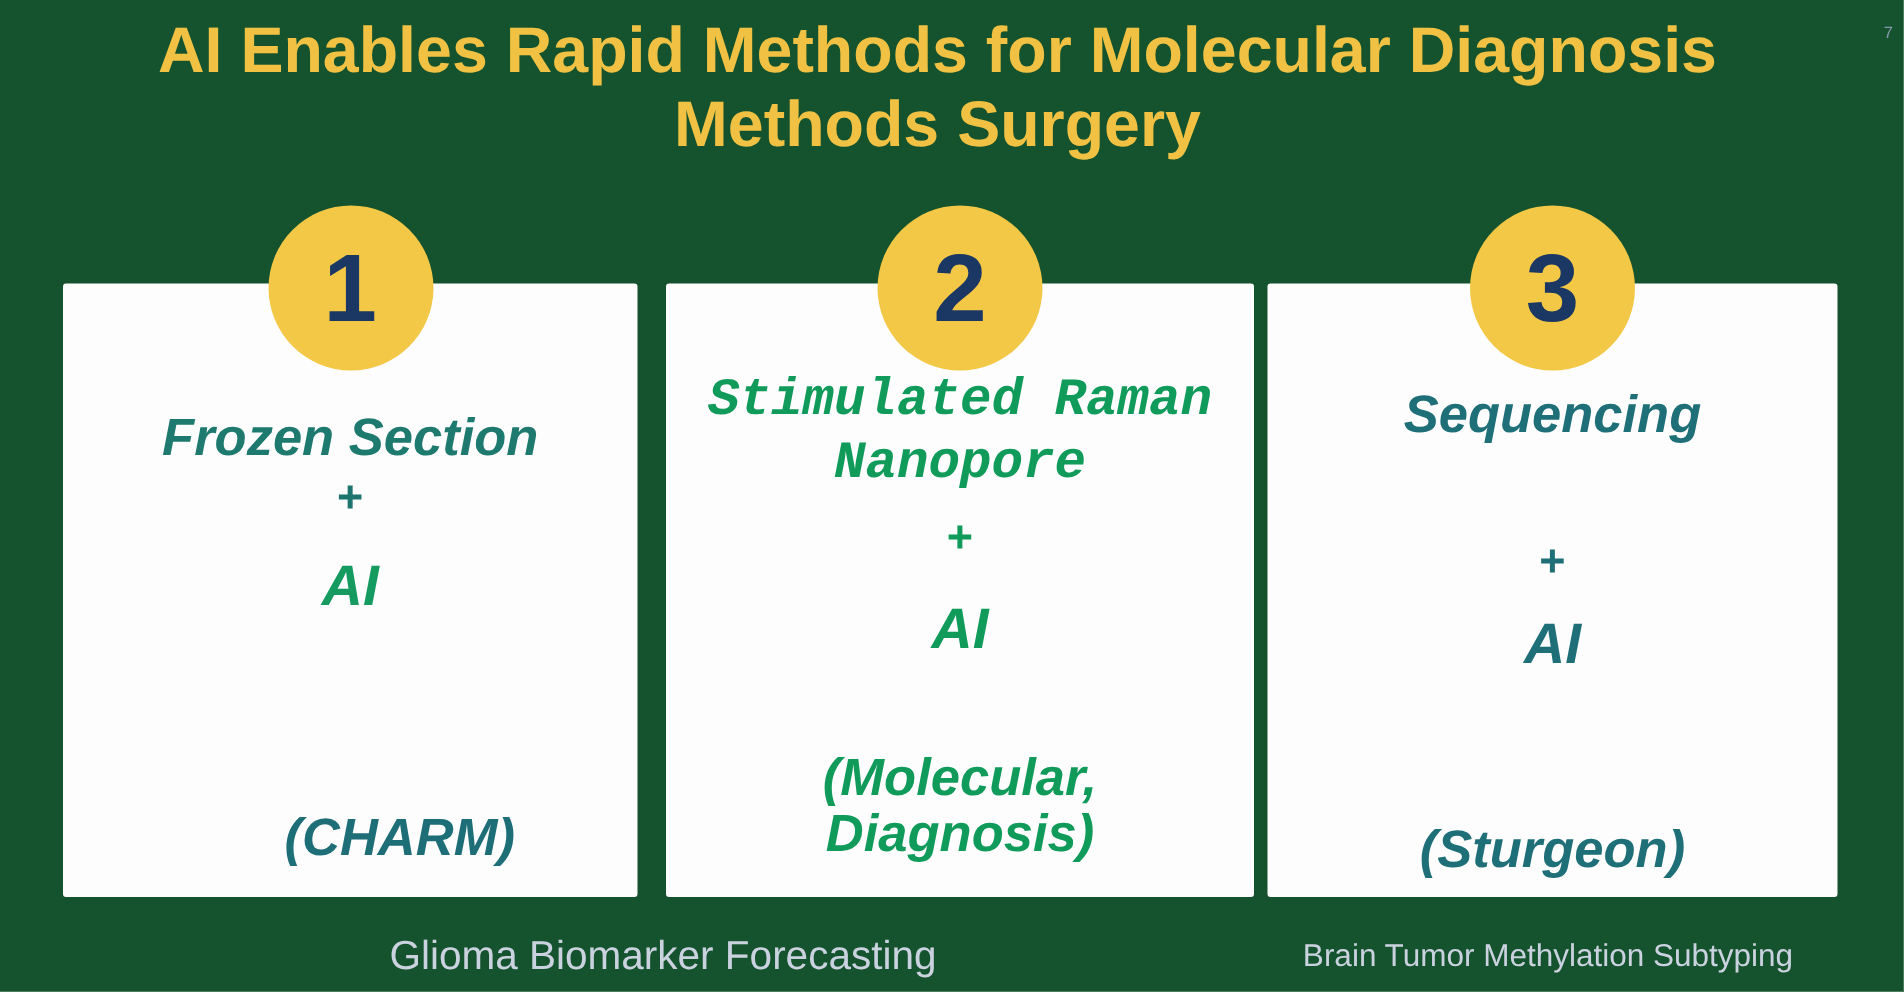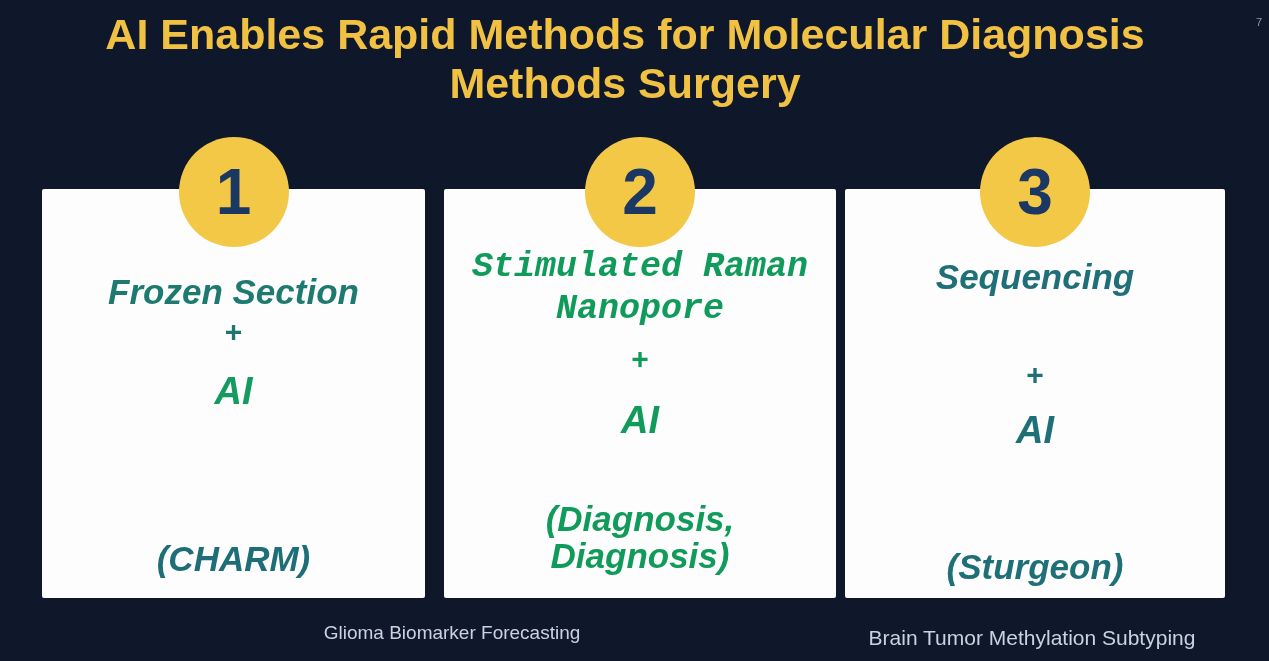--- a/index.html
+++ b/index.html
@@ -38,63 +38,63 @@
   .m-title{font-style:italic;font-size:35px;line-height:42px;}
   .m-plus{font-size:30px;line-height:30px;}
   .m-ai{font-style:italic;font-size:38px;line-height:38px;}
   .m-tool{font-style:italic;font-size:35px;line-height:37px;}
   .card1 .m-title{top:82px}  .card1 .m-plus{top:128px} .card1 .m-ai{top:183px} .card1 .m-tool{top:351px}
   .card2 .m-title{top:57px}  .card2 .m-plus{top:155px} .card2 .m-ai{top:212px} .card2 .m-tool{top:311px}
   .card3 .m-title{top:67px}  .card3 .m-plus{top:171px} .card3 .m-ai{top:222px} .card3 .m-tool{top:342px}
   .footer{
     position:absolute;transform:translateX(-50%);white-space:nowrap;
   }
-  .footer1{left:442px;top:622px;font-size:19px;margin-left:10px;}
+  .footer1{left:442px;top:622px;font-size:27px;}
   .footer2{left:1032px;top:626px;font-size:21px;}
 </style>
 </head>
 <body>
 
-<div class="slide" style="background: #0f172a;">
+<div class="slide" style="background: #14532d;">
 
   <div class="title" style="color: rgb(240, 193, 67);">
     <div>AI Enables Rapid Methods for Molecular Diagnosis</div>
     <div>Methods Surgery</div>
   </div>
 
   <div class="slide-number" style="color: rgb(138, 153, 179);">7</div>
 
   <section class="card card1" style="background: rgb(253, 253, 254);">
     <div class="badge" style="background: rgb(244, 200, 71);">
       <span class="badge-num" style="color: rgb(26, 56, 99);">1</span>
     </div>
     <div class="m-title" style="color: rgb(30, 122, 111);">
       <div>Frozen Section</div>
       <div></div>
     </div>
     <div class="m-plus" style="color: rgb(30, 117, 111);">+</div>
     <div class="m-ai" style="color: rgb(21, 154, 95);">AI</div>
-    <div class="m-tool" style="color: rgb(30, 110, 120);">
+    <div class="m-tool" style="color: rgb(30, 110, 120); margin-left: 33px;">
       <div>(CHARM)</div>
       <div></div>
     </div>
   </section>
 
   <section class="card card2" style="background: rgb(253, 253, 254);">
     <div class="badge" style="background: rgb(244, 200, 71);">
       <span class="badge-num" style="color: rgb(26, 56, 99);">2</span>
     </div>
     <div class="m-title" style="color: rgb(17, 155, 91); font-family: Liberation Mono, monospace;">
       <div>Stimulated Raman</div>
       <div>Nanopore</div>
     </div>
     <div class="m-plus" style="color: rgb(17, 155, 91);">+</div>
     <div class="m-ai" style="color: rgb(17, 155, 91);">AI</div>
     <div class="m-tool" style="color: rgb(17, 155, 91);">
-      <div>(Diagnosis,</div>
+      <div>(Molecular,</div>
       <div>Diagnosis)</div>
     </div>
   </section>
 
   <section class="card card3" style="background: rgb(253, 253, 254);">
     <div class="badge" style="background: rgb(244, 200, 71);">
       <span class="badge-num" style="color: rgb(26, 56, 99);">3</span>
     </div>
     <div class="m-title" style="color: rgb(30, 111, 119);">
       <div>Sequencing</div>

